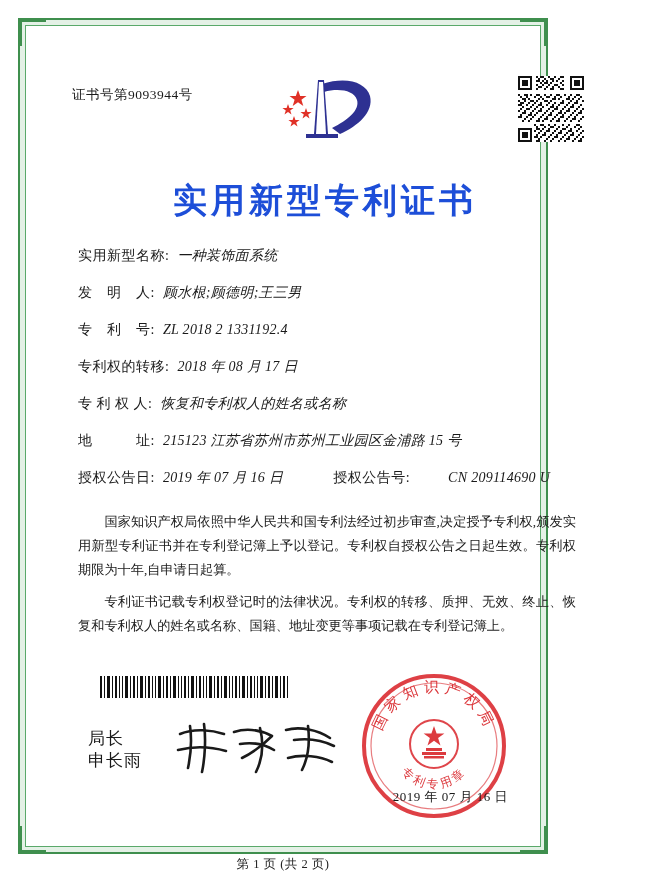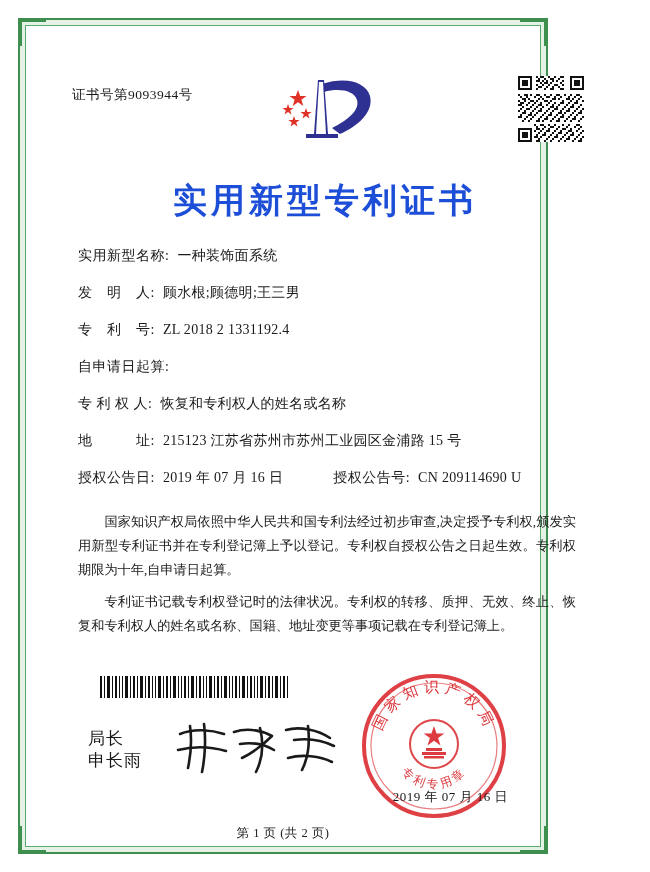--- a/index.html
+++ b/index.html
@@ -121,25 +121,27 @@
     line-height: 20px;
     text-align: right;
   }
   .field-label {
     white-space: nowrap;
     letter-spacing: 0.5px;
   }
   .field-value {
     margin-left: 8px;
     letter-spacing: 0.3px;
+    font-style: italic;
   }
   .field-row.dual .col2 {
     margin-left: 50px;
     display: flex;
     align-items: baseline;
+    gap: 30px;
   }
 
   .paragraphs {
     margin-top: 22px;
     padding-left: 18px;
     padding-right: 14px;
     font-size: 13.2px;
     line-height: 24px;
     text-align: justify;
   }
@@ -185,21 +187,21 @@
     right: 58px;
     top: 788px;
     font-size: 13px;
     letter-spacing: 0.5px;
     color: #1a1a1a;
   }
   .footer {
     position: absolute;
     left: 0;
     right: 0;
-    top: 825px;
+    top: 856px;
     text-align: center;
     font-size: 12.5px;
     letter-spacing: 0.5px;
     color: #222;
   }
 </style>
 </head>
 <body>
 
 <div class="page">
@@ -497,21 +499,22 @@
         <span class="field-label">发　明　人:</span>
         <span class="field-value">顾水根;顾德明;王三男</span>
       </div>
 
       <div class="field-row">
         <span class="field-label">专　利　号:</span>
         <span class="field-value">ZL 2018 2 1331192.4</span>
       </div>
 
       <div class="field-row">
-        <span class="field-label">自申请日起算:</span>
+        <span class="field-label">专利权的转移:</span>
+        <span class="field-value">2018 年 08 月 17 日</span>
       </div>
 
       <div class="field-row">
         <span class="field-label">专 利 权 人:</span>
         <span class="field-value">恢复和专利权人的姓名或名称</span>
       </div>
 
       <div class="field-row">
         <span class="field-label">地　　　址:</span>
         <span class="field-value">215123 江苏省苏州市苏州工业园区金浦路 15 号</span>

